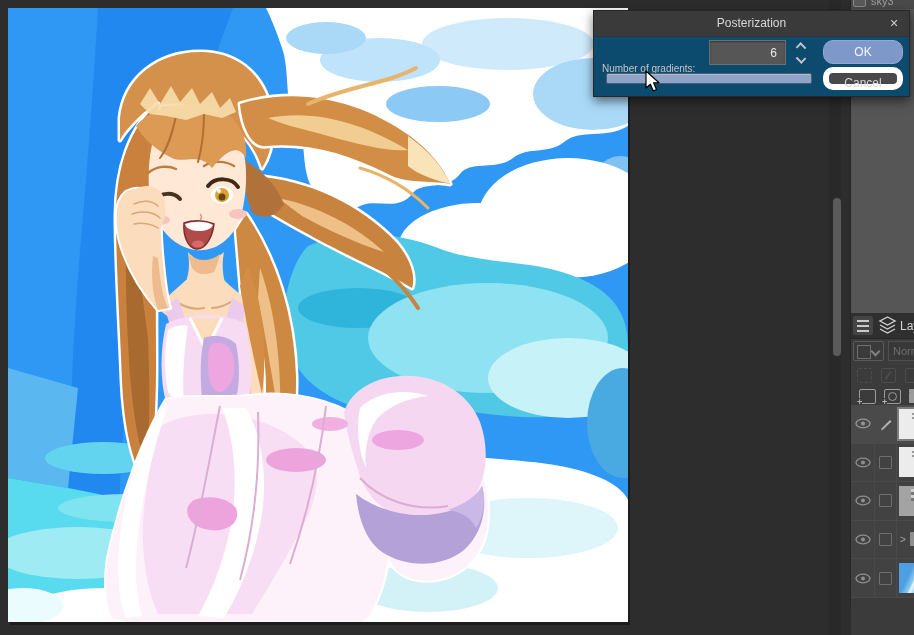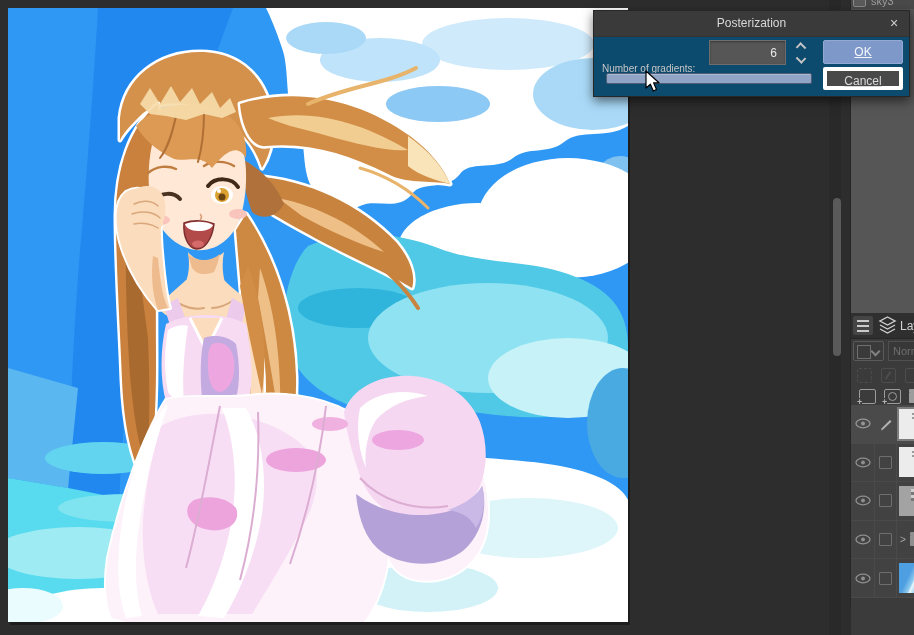--- a/index.html
+++ b/index.html
@@ -83,23 +83,23 @@
   .dlg-title .txt{position:absolute;left:0;right:0;top:5px;text-align:center;color:#d8d8d8;font-size:12px;}
   .dlg-close{position:absolute;right:6px;top:3px;width:18px;height:18px;color:#cfcfcf;font-size:14px;line-height:18px;text-align:center;cursor:default;}
   .dlg-label{position:absolute;left:8px;top:52px;color:#c6c6c6;font-size:10px;text-align:right;}
   .num-input{position:absolute;left:115px;top:29px;width:77px;height:25px;background:#565656;border:1px solid #6e6e6e;
              box-sizing:border-box;color:#e8e8e8;font-size:12px;text-align:right;padding:0 8px 0 0;
              font-family:"Liberation Sans",sans-serif;box-shadow:inset 0 1px 2px rgba(0,0,0,.35);}
   .spinner{position:absolute;left:199px;top:31px;width:16px;height:22px;display:flex;flex-direction:column;align-items:center;justify-content:center;gap:4px;}
   .spin-up,.spin-dn{width:6px;height:6px;border-right:2px solid #c4c4c4;border-bottom:2px solid #c4c4c4;}
   .spin-up{transform:rotate(-135deg);margin-top:2px;}
   .spin-dn{transform:rotate(45deg);margin-bottom:2px;}
-  .btn{position:absolute;left:229px;width:80px;height:24px;border-radius:2px;font-size:12px;text-align:center;box-sizing:border-box;text-decoration:underline;}
+  .btn{position:absolute;left:229px;width:80px;height:24px;border-radius:10px;font-size:12px;text-align:center;box-sizing:border-box;}
   .btn-ok{top:29px;background:#7e99c9;border:1px solid #93a9d2;color:#f4f6fb;line-height:22px;}
-  .btn-cancel{top:56px;height:23px;background:#494949;border:4px solid #ffffff;color:#d9d9d9;line-height:21px;}
+  .btn-cancel{top:56px;height:23px;background:#494949;border:6px solid #ffffff;color:#d9d9d9;line-height:21px;}
   .slider{position:absolute;left:12px;top:62px;width:206px;height:11px;background:#90a5c5;border:1px solid #4e5c77;
           border-radius:2px;box-sizing:border-box;box-shadow:inset 0 1px 0 rgba(255,255,255,.25);}
 
   .cursor{position:absolute;left:645px;top:70px;z-index:20;pointer-events:none;}
 </style>
 </head>
 <body>
 
 <div class="screen">
 

